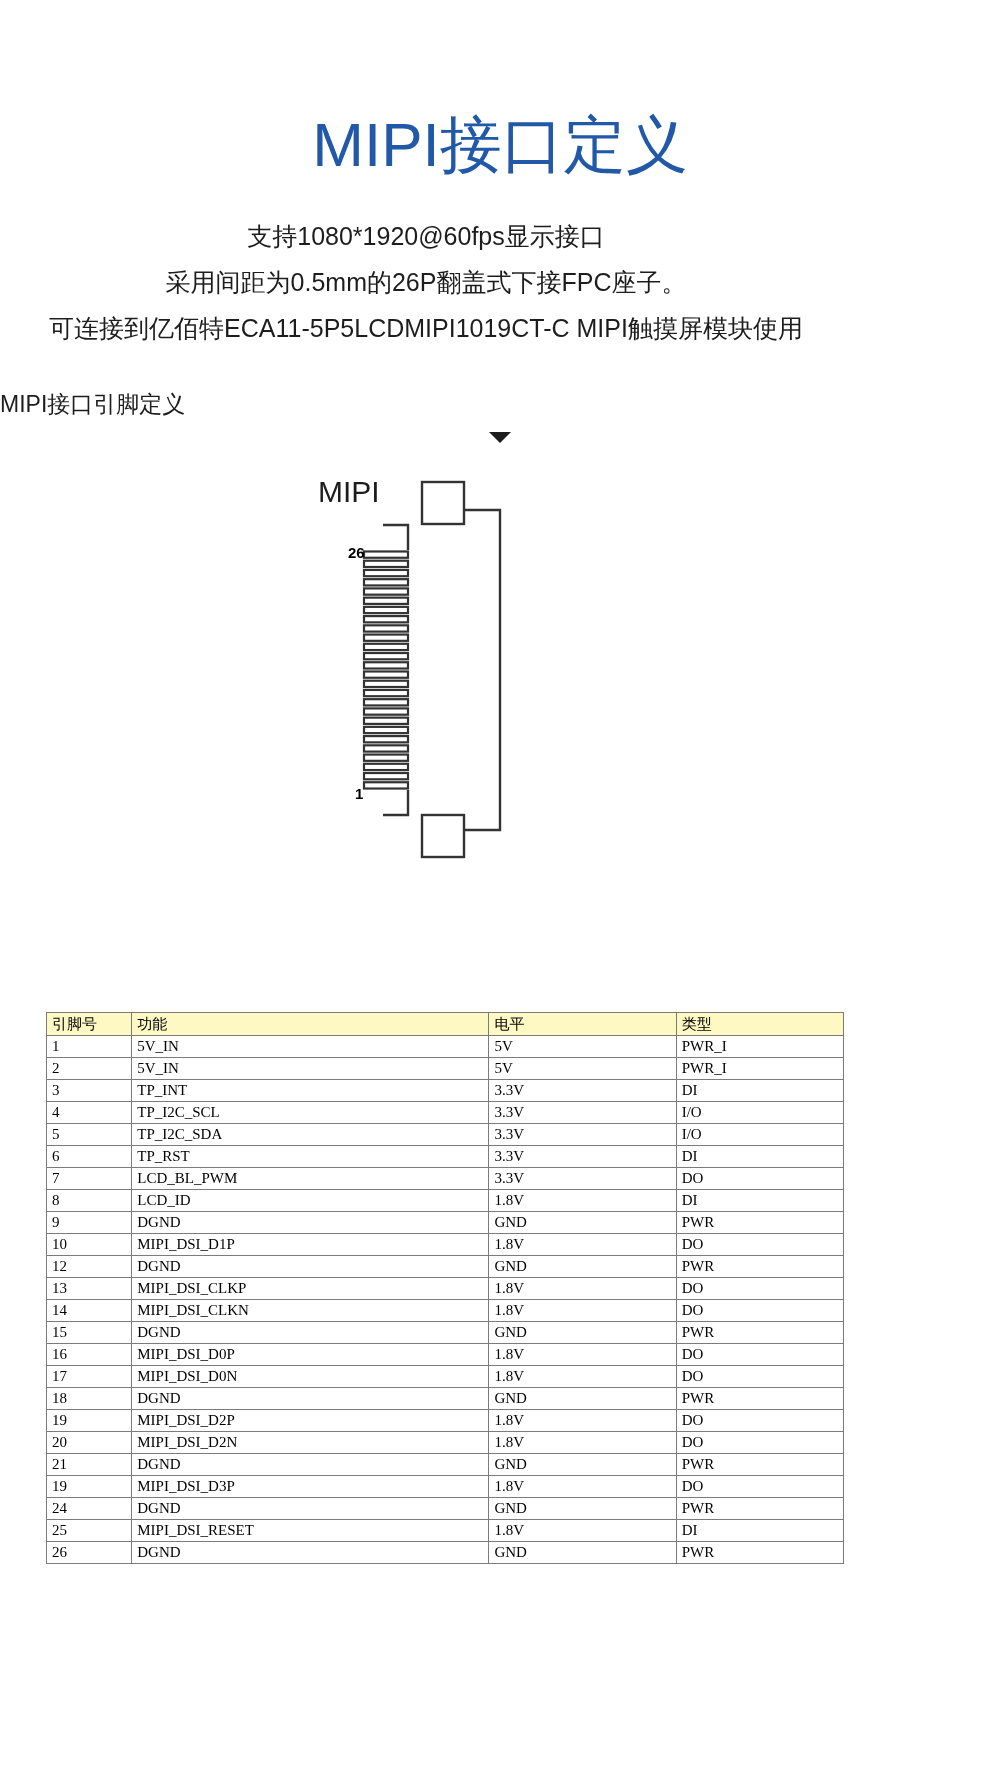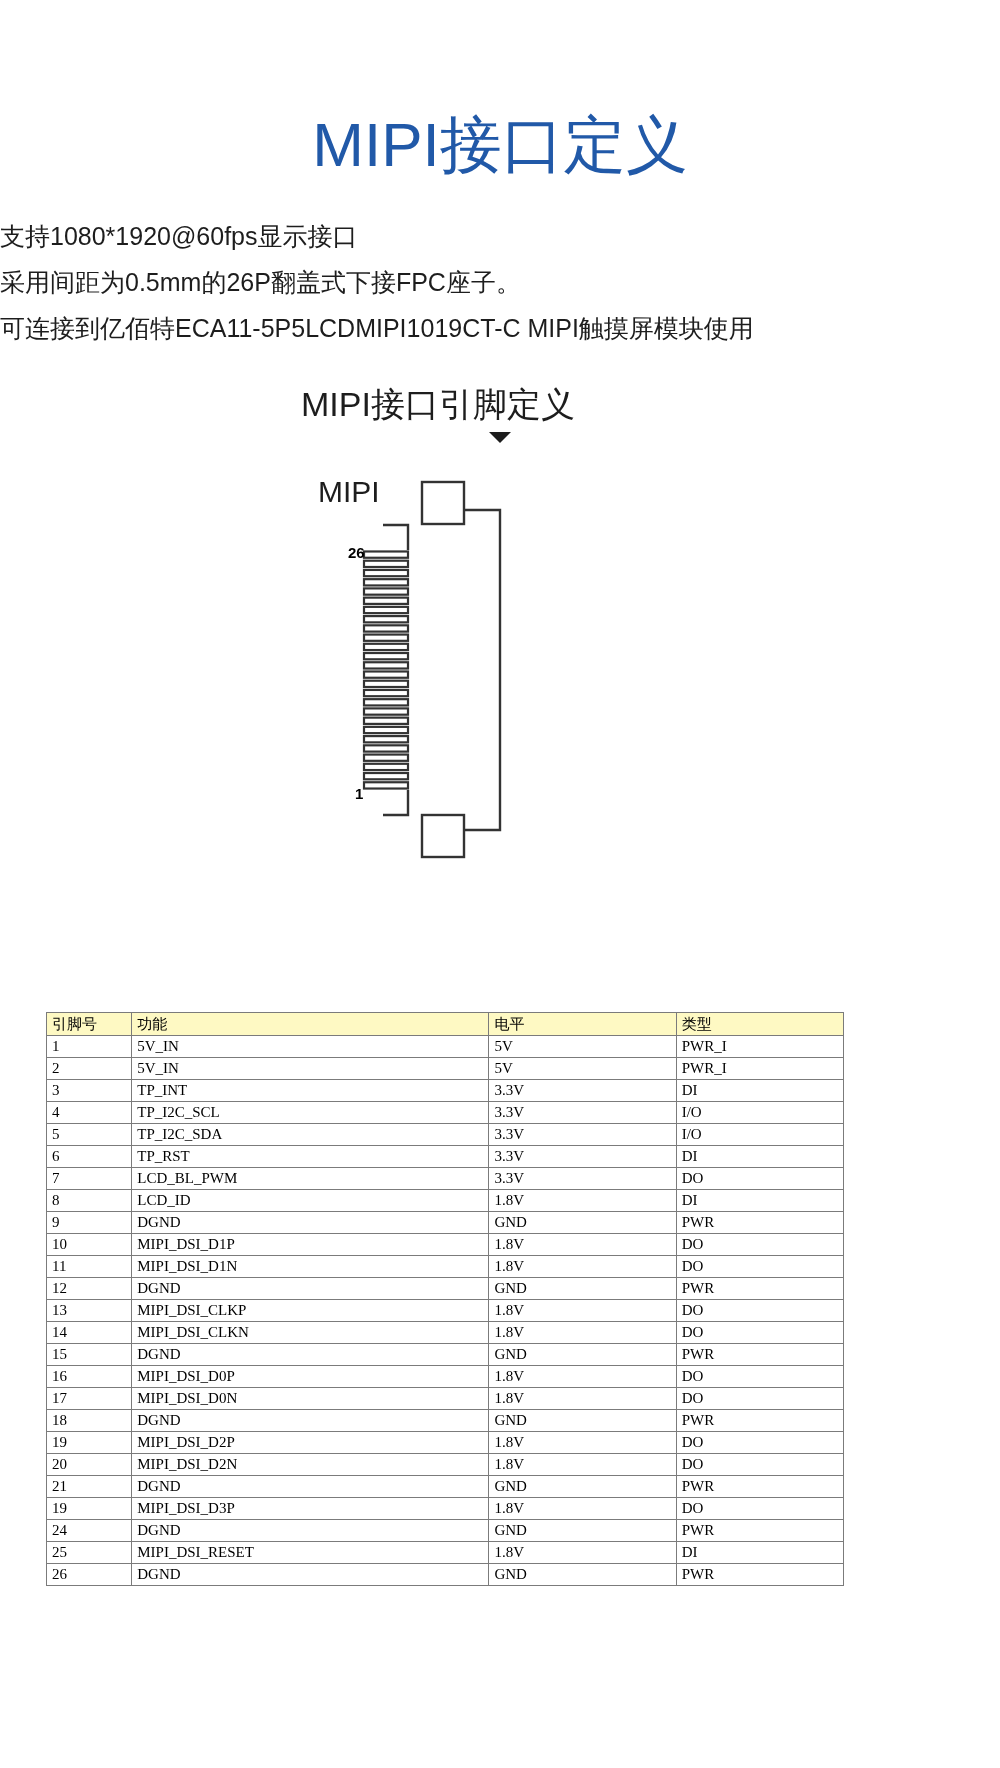--- a/index.html
+++ b/index.html
@@ -28,37 +28,37 @@
     font-weight: 400;
     color: #2159a8;
     letter-spacing: 0px;
   }
 
   .subtitle-block {
     position: absolute;
     top: 213px;
     left: 0;
     width: 852px;
+    text-align: center;
   }
   .subtitle-line {
     font-size: 25px;
     line-height: 46px;
     color: #1d1d1d;
     font-weight: 400;
     white-space: nowrap;
   }
 
   
   .section-heading {
     position: absolute;
     top: 383px;
     left: 0;
     width: 876px;
-    text-align: center;
-    font-size: 34px;
+    font-size: 23px;
     line-height: 42px;
     color: #1d1d1d;
   }
   .section-caret {
     position: absolute;
     top: 432px;
     left: 500px;
     margin-left: -11px;
     width: 0;
     height: 0;
@@ -236,26 +236,20 @@
         <td class="col-level">GND</td>
         <td class="col-type">PWR</td>
       </tr>
       <tr>
         <td class="col-pin">10</td>
         <td class="col-func">MIPI_DSI_D1P</td>
         <td class="col-level">1.8V</td>
         <td class="col-type">DO</td>
       </tr>
       <tr>
-        <td class="col-pin">11</td>
-        <td class="col-func">MIPI_DSI_D1N</td>
-        <td class="col-level">1.8V</td>
-        <td class="col-type">DO</td>
-      </tr>
-      <tr>
         <td class="col-pin">12</td>
         <td class="col-func">DGND</td>
         <td class="col-level">GND</td>
         <td class="col-type">PWR</td>
       </tr>
       <tr>
         <td class="col-pin">13</td>
         <td class="col-func">MIPI_DSI_CLKP</td>
         <td class="col-level">1.8V</td>
         <td class="col-type">DO</td>

